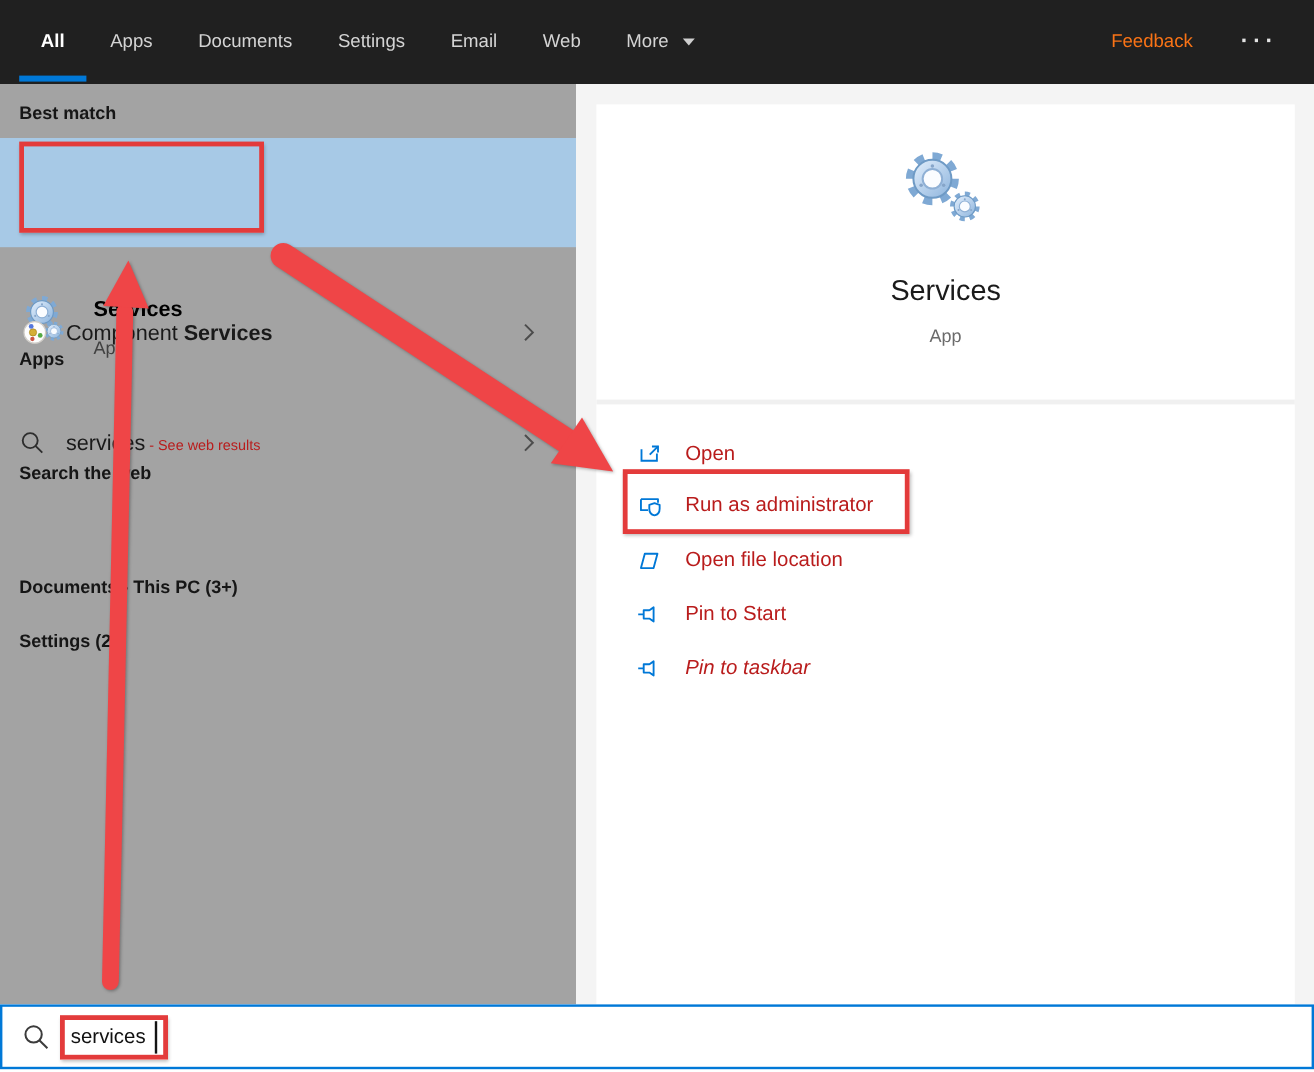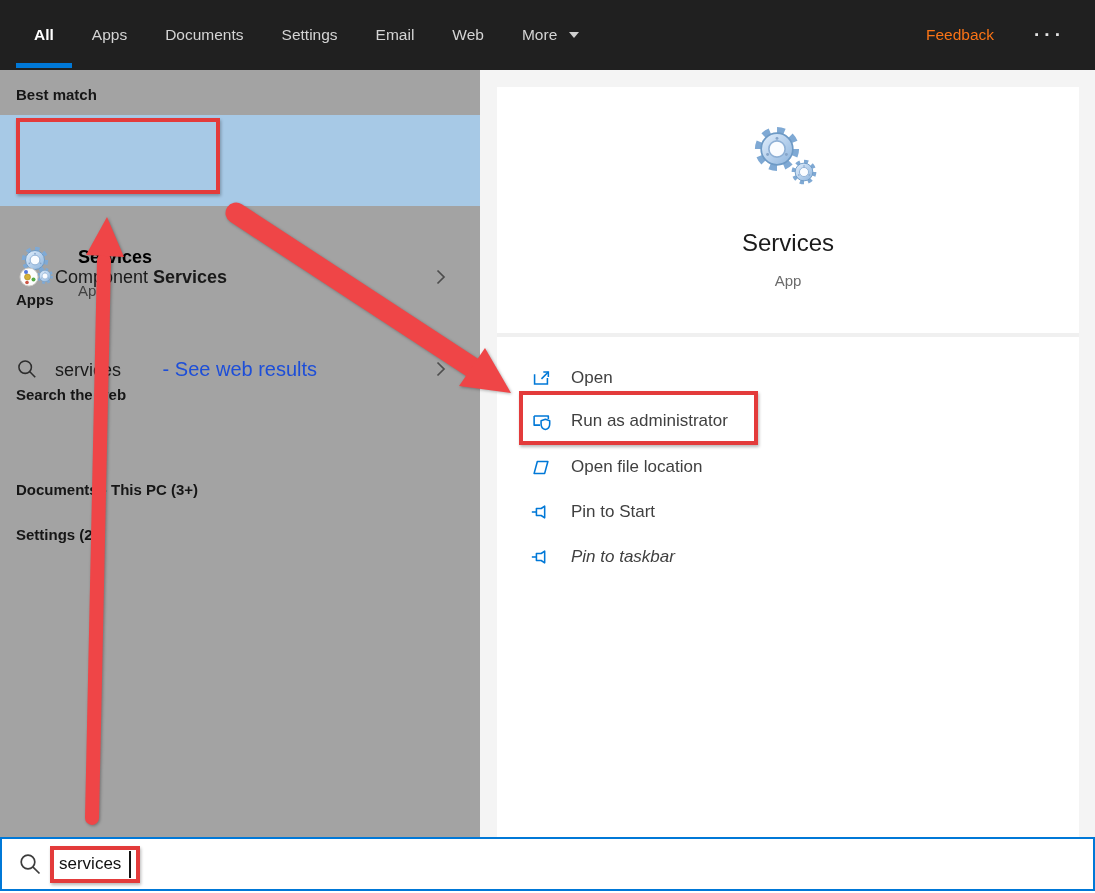--- a/index.html
+++ b/index.html
@@ -28,31 +28,31 @@
   
   .section-header { position:absolute; left:16px; font-size:15px; font-weight:bold; color:#161616; }
   .best-match-row { position:absolute; left:0; top:115px; width:480px; height:91px; background:#a7c9e6; }
   .bm-title { position:absolute; left:78px; top:132px; font-size:18px; font-weight:bold; color:#000; }
   .bm-sub   { position:absolute; left:78px; top:167px; font-size:15px; color:#414141; }
   .bm-icon  { position:absolute; left:20px; top:128px; }
 
   .result-row { position:absolute; left:0; width:480px; height:46px; display:flex; align-items:center; }
   .result-row .txt { font-size:18px; color:#1a1a1a; white-space:pre; }
   .result-row .txt b { font-weight:bold; }
-  .muted { color:#1d4ed8; font-size:20px;margin-left:36px; }
+  .muted { color:#b91c1c; font-size:12px; }
   .chev { margin-left:auto; margin-right:34px; display:flex; align-items:center; }
 
   
   .app-icon-big { position:absolute; left:752px; top:124px; }
   .app-title { position:absolute; left:497px; top:229px; width:582px; text-align:center;
                font-size:24px; color:#1b1b1b; }
   .app-sub   { position:absolute; left:497px; top:272px; width:582px; text-align:center;
                font-size:15px; color:#6b6b6b; }
   .action-row { position:absolute; left:530px; width:320px; height:28px; display:flex; align-items:center; }
-  .action-row .lbl { margin-left:19px; font-size:17px; color:#404040; }
+  .action-row .lbl { margin-left:19px; font-size:17px; color:#b91c1c; }
 
   
   .search-bar { position:absolute; left:0; top:837px; width:1095px; height:54px; background:#fff;
                 border:2px solid #0078d7; display:flex; align-items:center; }
   .search-bar svg { margin-left:16px; }
   .search-input { margin-left:17px; width:70px; border:none; outline:none; background:transparent;
                   font-family:"Liberation Sans", sans-serif; font-size:17px; color:#111; padding:0; }
   .caret { width:2px; height:27px; background:#141414; }
 
   

